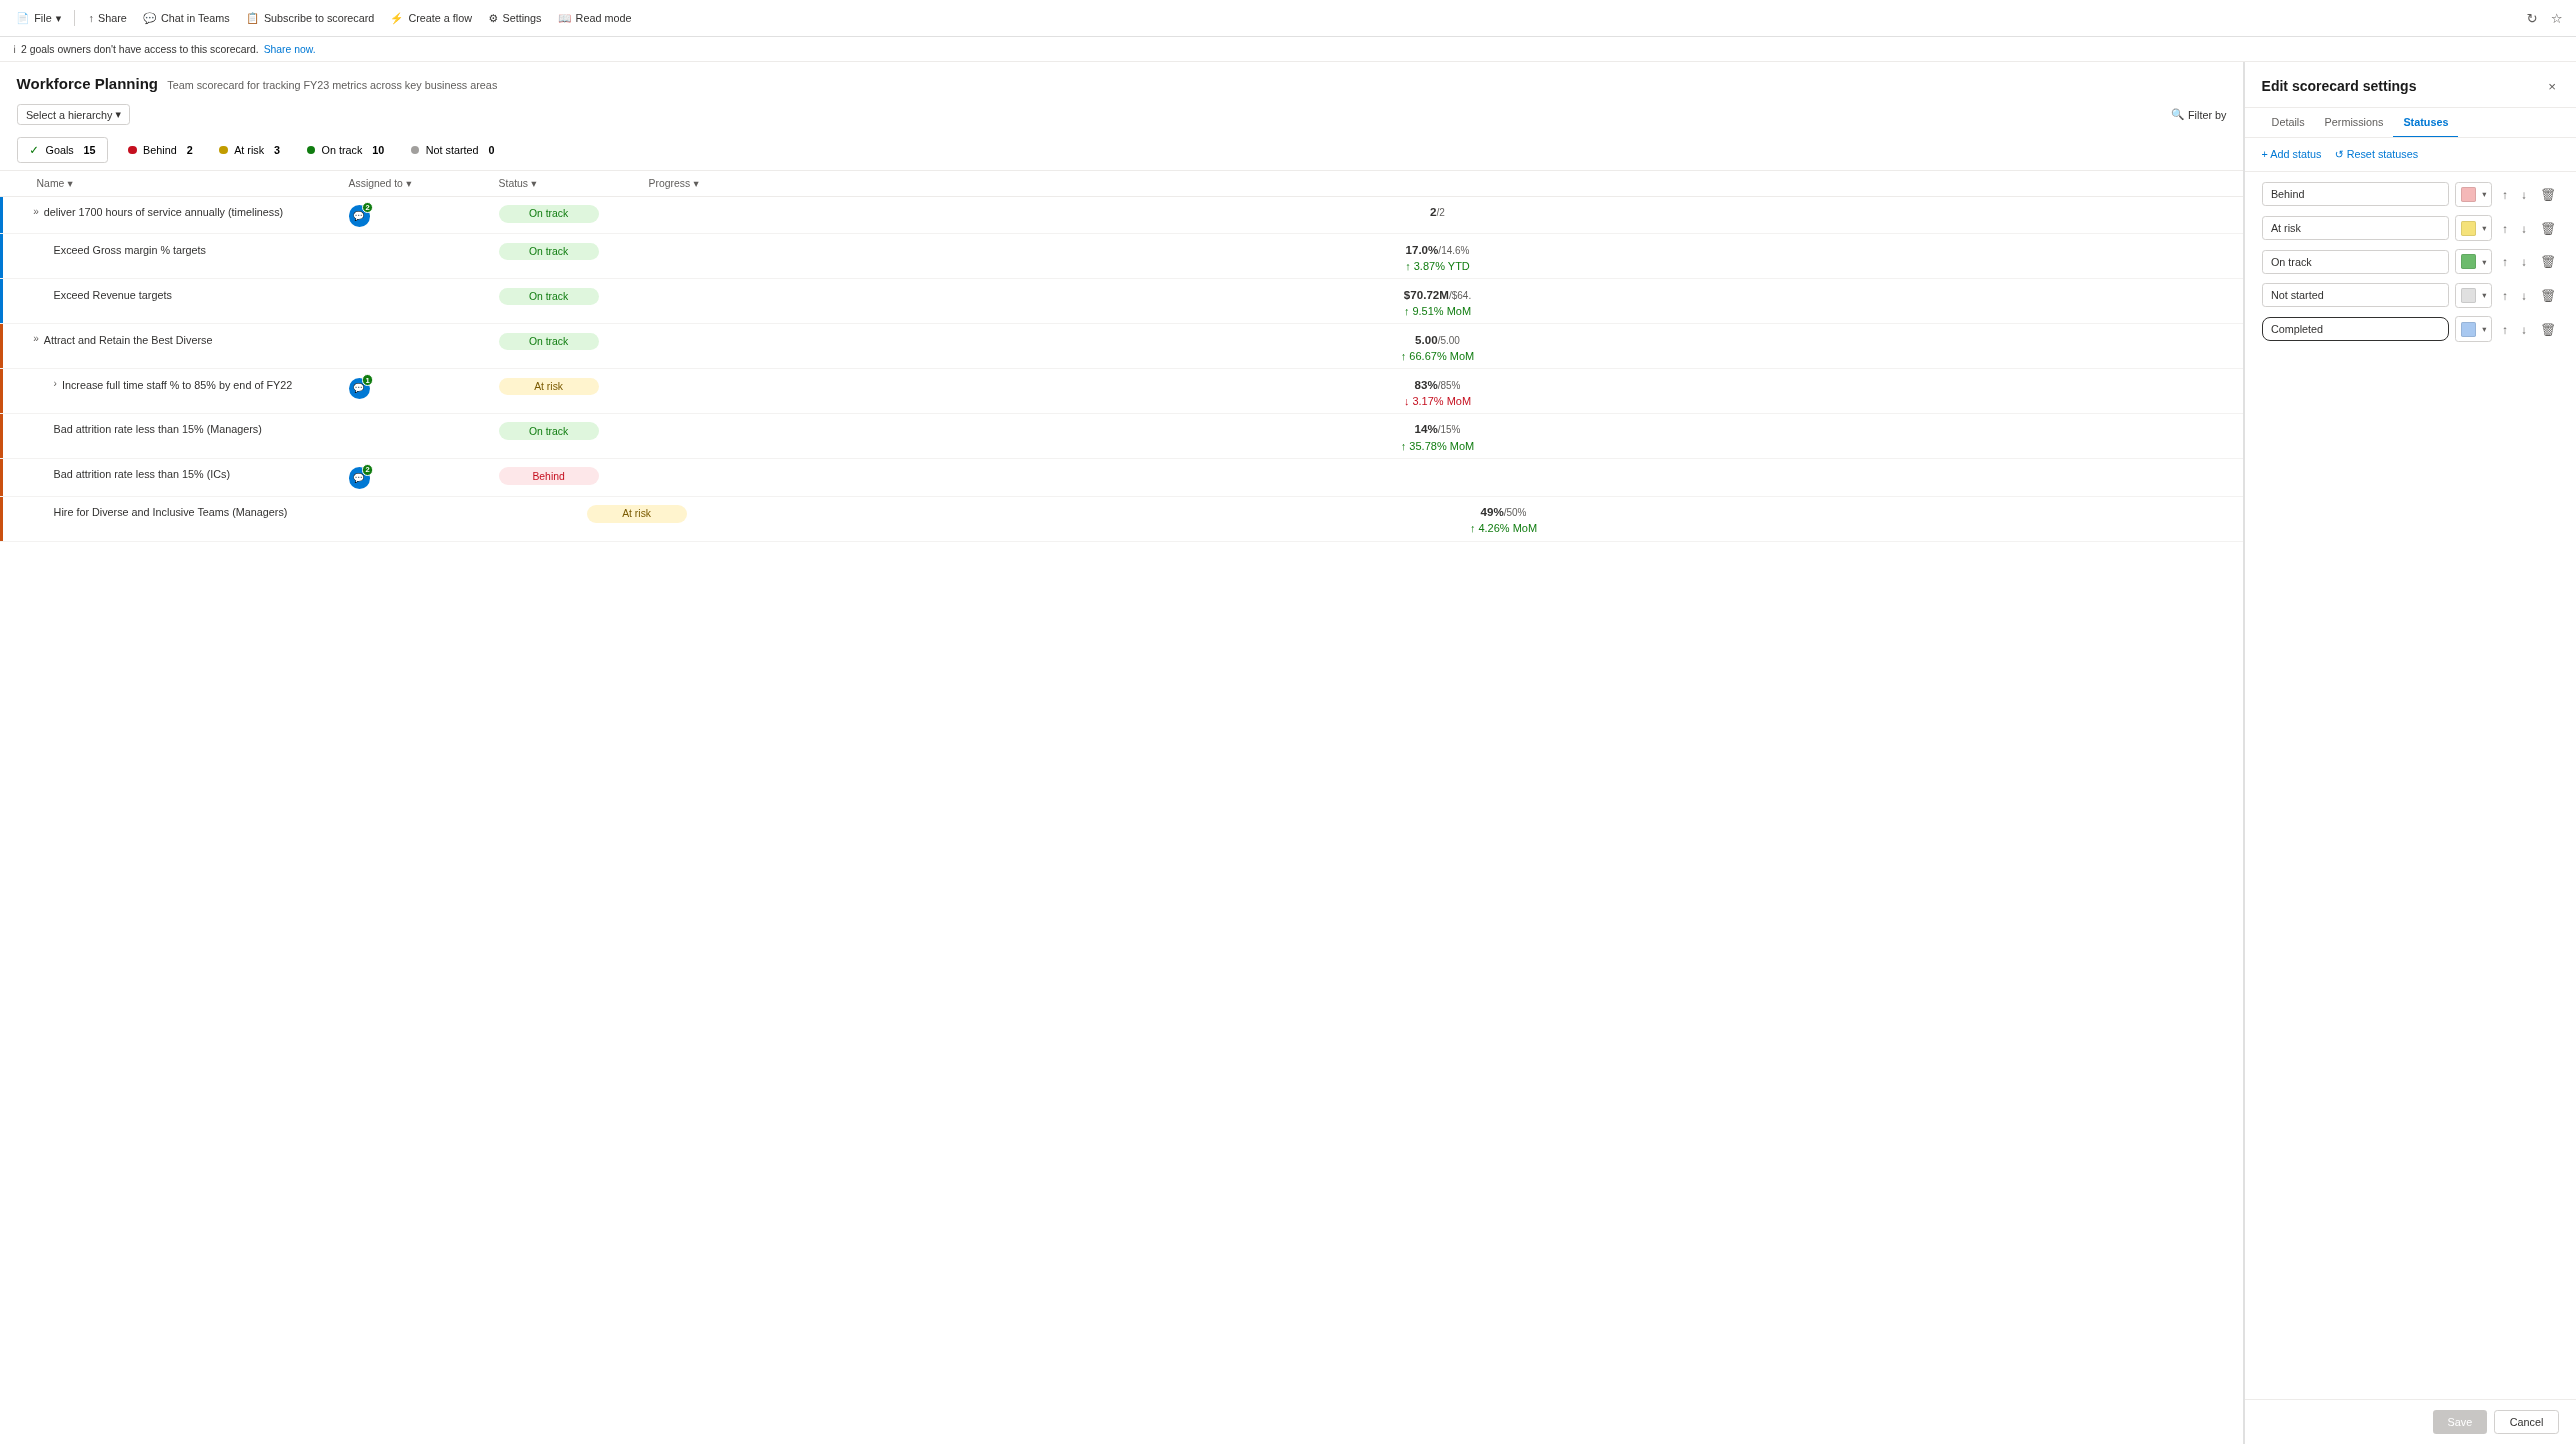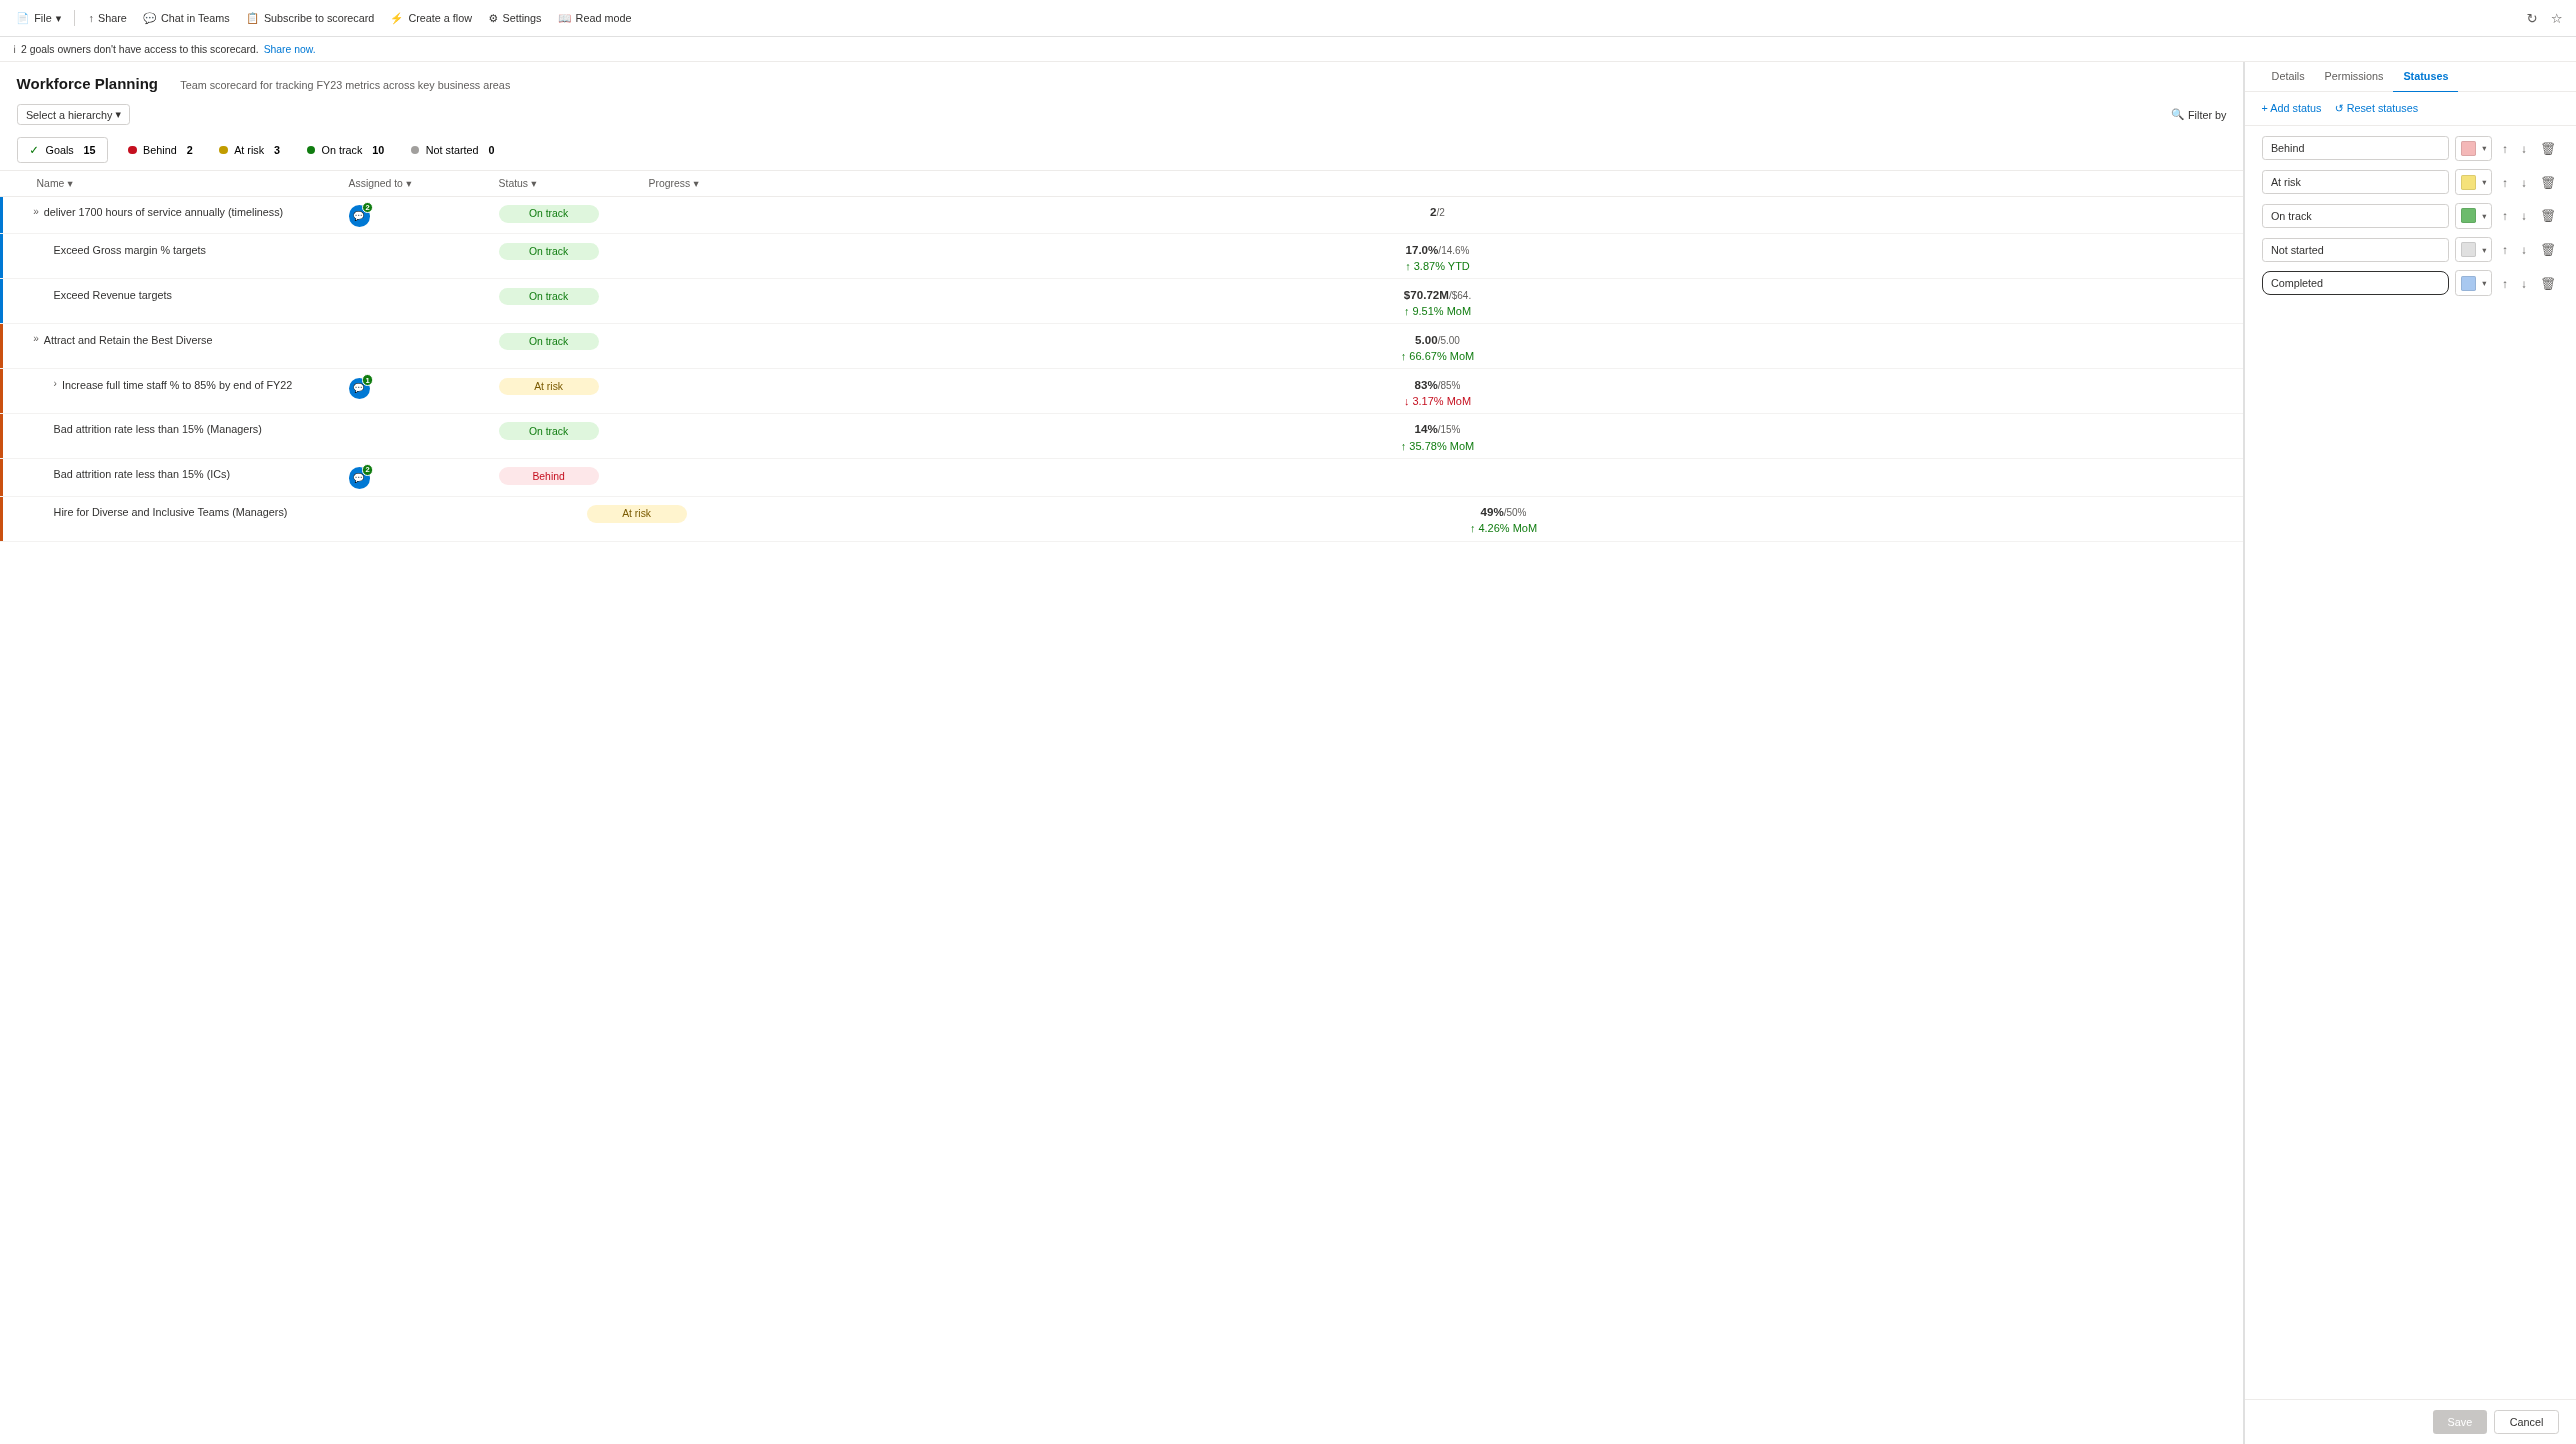--- a/index.html
+++ b/index.html
@@ -52,21 +52,21 @@
       flex: 1;
       background: #fff;
       overflow-y: auto;
       border-right: 0.8px solid #e0e0e0;
     }
 
     .scorecard-header {
       padding: 13.3px 16.6px 6.6px 16.6px;
     }
     .scorecard-title { font-size: 15px; font-weight: 700; color: #1a1a1a; display: inline; }
-    .scorecard-subtitle { font-size: 10.8px; color: #605e5c; margin-left: 19px; }
+    .scorecard-subtitle { font-size: 10.8px; color: #605e5c; margin-left: 6px; }
 
     .hierarchy-bar {
       padding: 5px 16.6px;
       display: flex;
       align-items: center;
       justify-content: space-between;
     }
     .hierarchy-btn {
       display: flex; align-items: center; gap: 3.3px;
       border: 0.8px solid #d2d0ce; border-radius: 3.3px;
@@ -529,20 +529,24 @@
             <div class="progress-main">49%<span class="progress-sub">/50%</span></div>
             <div class="progress-change">↑ 4.26% MoM</div>
           </div>
         </div>
       </div>
 
   </div>
 
   <div class="right-panel">
 
+    <div class="panel-header">
+      <span class="panel-title">Edit scorecard settings</span>
+      <button class="panel-close">×</button>
+    </div>
 
     <div class="panel-tabs">
       <div class="panel-tab">
         <span>Details</span>
       </div>
       <div class="panel-tab">
         <span>Permissions</span>
       </div>
       <div class="panel-tab active" style="border-bottom: 1.7px solid #0078d4; color: #0078d4;">
         <span>Statuses</span>

